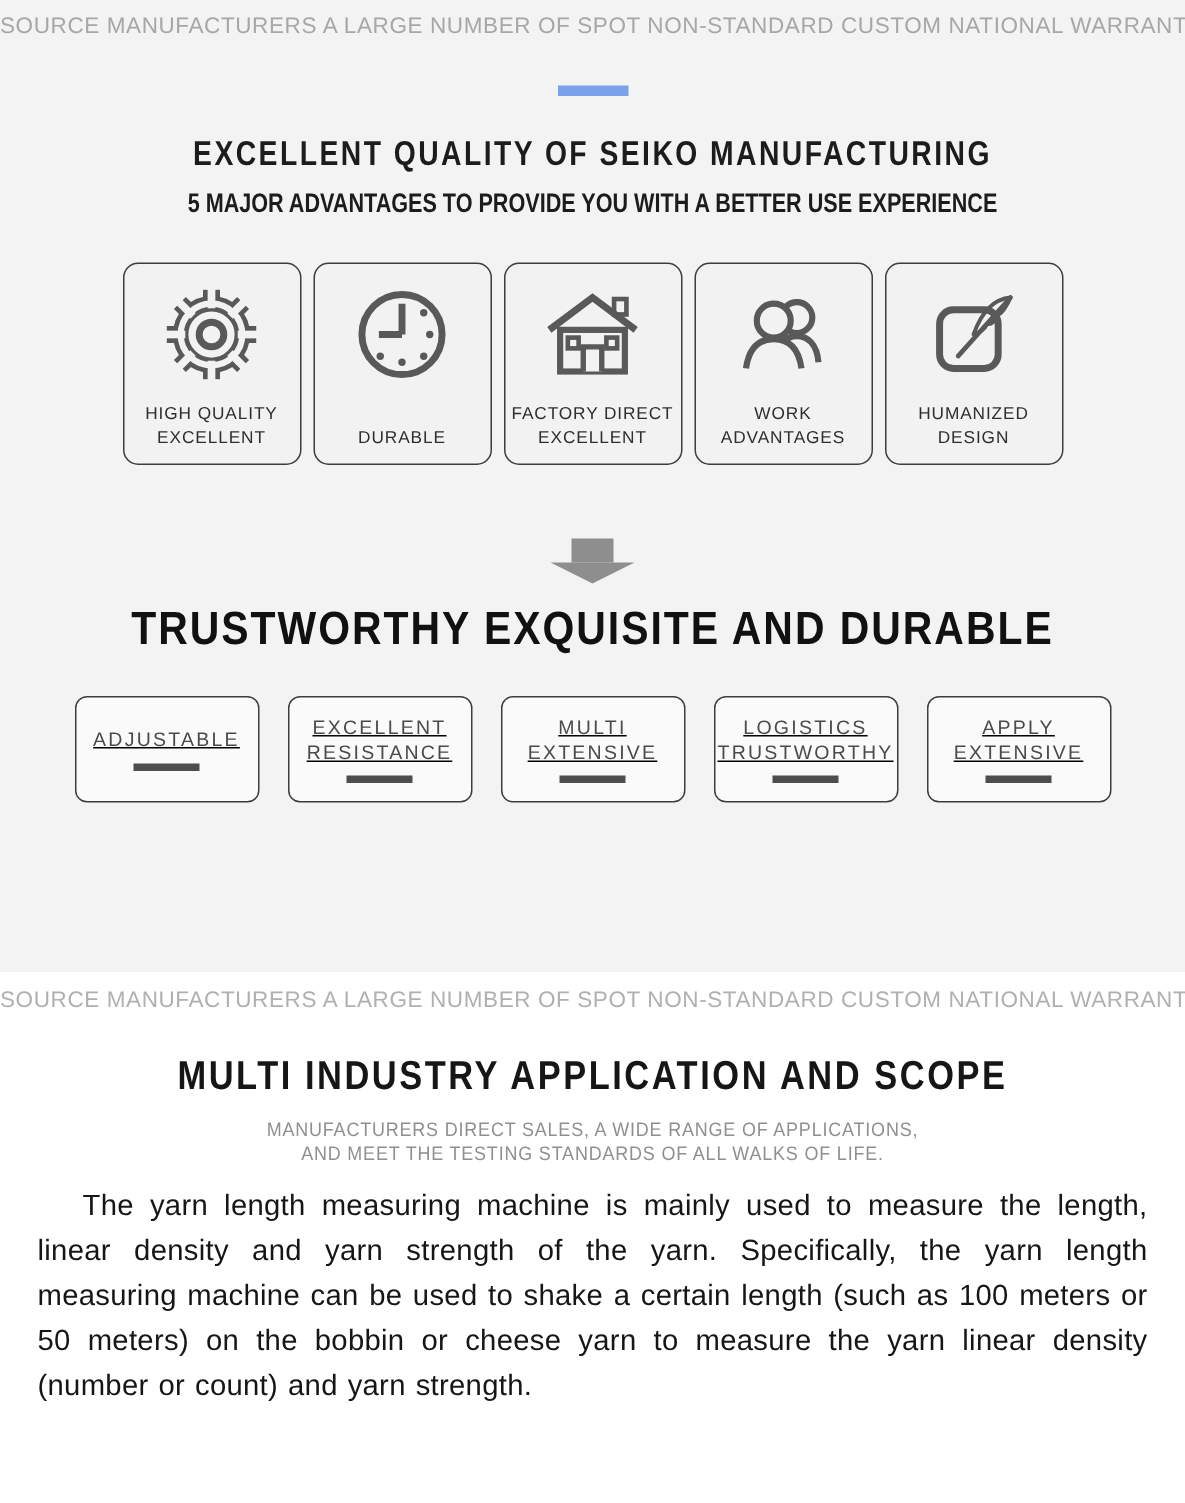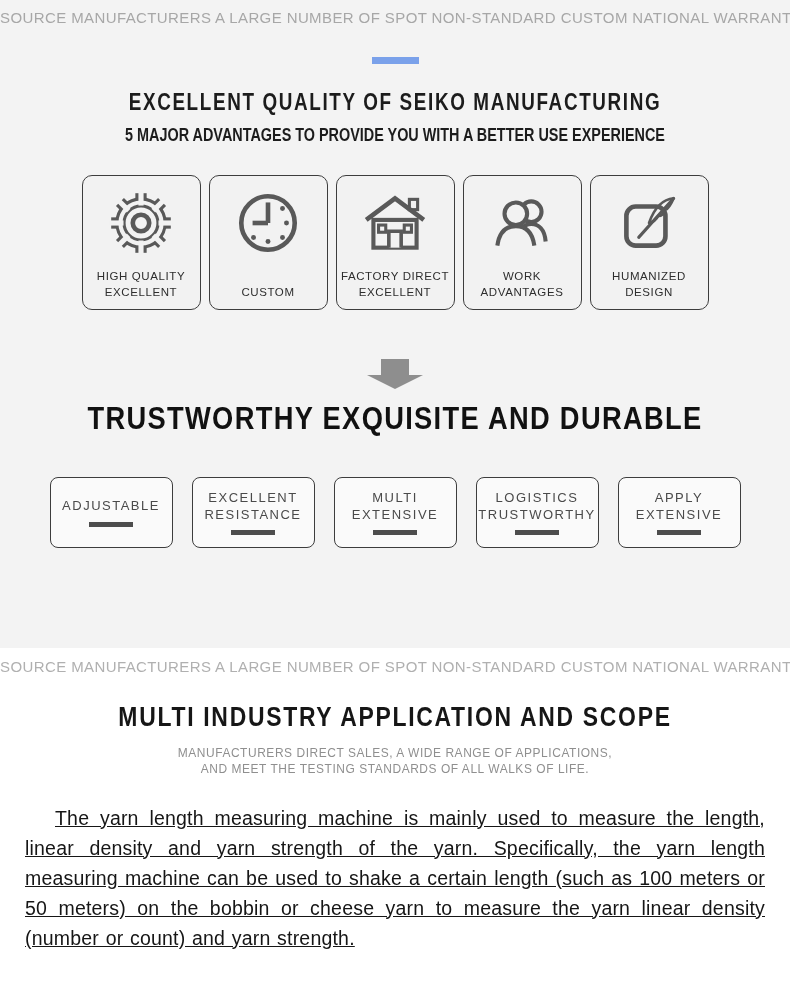--- a/index.html
+++ b/index.html
@@ -17,31 +17,31 @@
   .adv-box{width:119px;height:135px;border:1.5px solid #3d3d3d;border-radius:10px;background:#f2f2f2;box-sizing:border-box;display:flex;flex-direction:column;align-items:center;padding:10px 4px 9px;}
   .adv-box svg{width:74px;height:74px;flex:0 0 auto;}
   .adv-label{margin-top:auto;text-align:center;font-size:11.5px;letter-spacing:0.6px;color:#2e2e2e;line-height:1.4;font-weight:500;}
 
   .down-arrow{margin:49px auto 0;width:56px;height:0;position:relative;}
   .down-arrow .stem{width:28px;height:16px;background:#8e8e8e;margin:0 auto;}
   .down-arrow .tri{width:0;height:0;border-left:28px solid transparent;border-right:28px solid transparent;border-top:14px solid #8e8e8e;margin:0 auto;}
 
   .h2{margin-top:42px;text-align:center;font-size:31px;font-weight:700;letter-spacing:1.5px;color:#111;transform:scaleX(0.88);transform-origin:center;white-space:nowrap;}
 
-  .feat-row{margin-top:40px;display:flex;justify-content:center;gap:19px;}
+  .feat-row{margin-top:27px;display:flex;justify-content:center;gap:19px;text-decoration:underline;}
   .feat-box{width:123px;height:71px;border:1.5px solid #3d3d3d;border-radius:8px;background:#fafafa;box-sizing:border-box;display:flex;flex-direction:column;align-items:center;justify-content:center;}
   .feat-label{text-align:center;font-size:13px;letter-spacing:1.5px;color:#4a4a4a;line-height:1.3;font-weight:500;}
   .feat-bar{width:44px;height:5px;background:#4d4d4d;margin-top:7px;}
 
   
   .section-white{background:#ffffff;box-sizing:border-box;padding-top:10px;}
   .banner2{font-size:15px;letter-spacing:0.4px;color:#b0b0b0;text-align:center;white-space:nowrap;}
   .h3{margin-top:27px;text-align:center;font-size:27px;font-weight:700;letter-spacing:2px;color:#161616;transform:scaleX(0.85);transform-origin:center;white-space:nowrap;}
   .sub2{margin-top:12px;text-align:center;font-size:13px;letter-spacing:0.6px;color:#8f8f8f;line-height:1.25;transform:scaleX(0.92);transform-origin:center;}
-  .para{margin:25px 25px 0;font-size:19.5px;line-height:30px;color:#161616;text-align:justify;text-indent:30px;letter-spacing:0.2px;word-spacing:1px;text-decoration:underline;}
+  .para{margin:11px 25px 0;font-size:19.5px;line-height:30px;color:#161616;text-align:justify;text-indent:30px;letter-spacing:0.2px;word-spacing:1px;}
 </style>
 </head>
 <body>
 
 <div class="page">
 
   <div class="section-gray">
 
     <div class="banner">SOURCE MANUFACTURERS A LARGE NUMBER OF SPOT NON-STANDARD CUSTOM NATIONAL WARRANTY</div>
 
@@ -95,21 +95,21 @@
             <g fill="#595959">
               <circle cx="50.1" cy="21.9" r="2.4"></circle>
                 <circle cx="54" cy="36" r="2.4"></circle>
               <circle cx="50.1" cy="50.1" r="2.4"></circle>
                 <circle cx="36" cy="54" r="2.4"></circle>
               <circle cx="21.9" cy="50.1" r="2.4"></circle>
             </g>
           </svg>
         </span>
         <div class="adv-label">
-          <div>CUSTOM</div>
+          <div>DURABLE</div>
           <div></div>
         </div>
       </div>
 
       <div class="adv-box">
         <span>
           <svg viewBox="0 0 72 72">
             <rect x="50" y="13" width="8" height="10" stroke="#595959" stroke-width="3" fill="none"></rect>
             <path d="M8,33 L36,12 L64,33" stroke="#595959" stroke-width="4.5" fill="none"></path>
             <rect x="15" y="33" width="42" height="27" stroke="#595959" stroke-width="4" fill="none"></rect>

